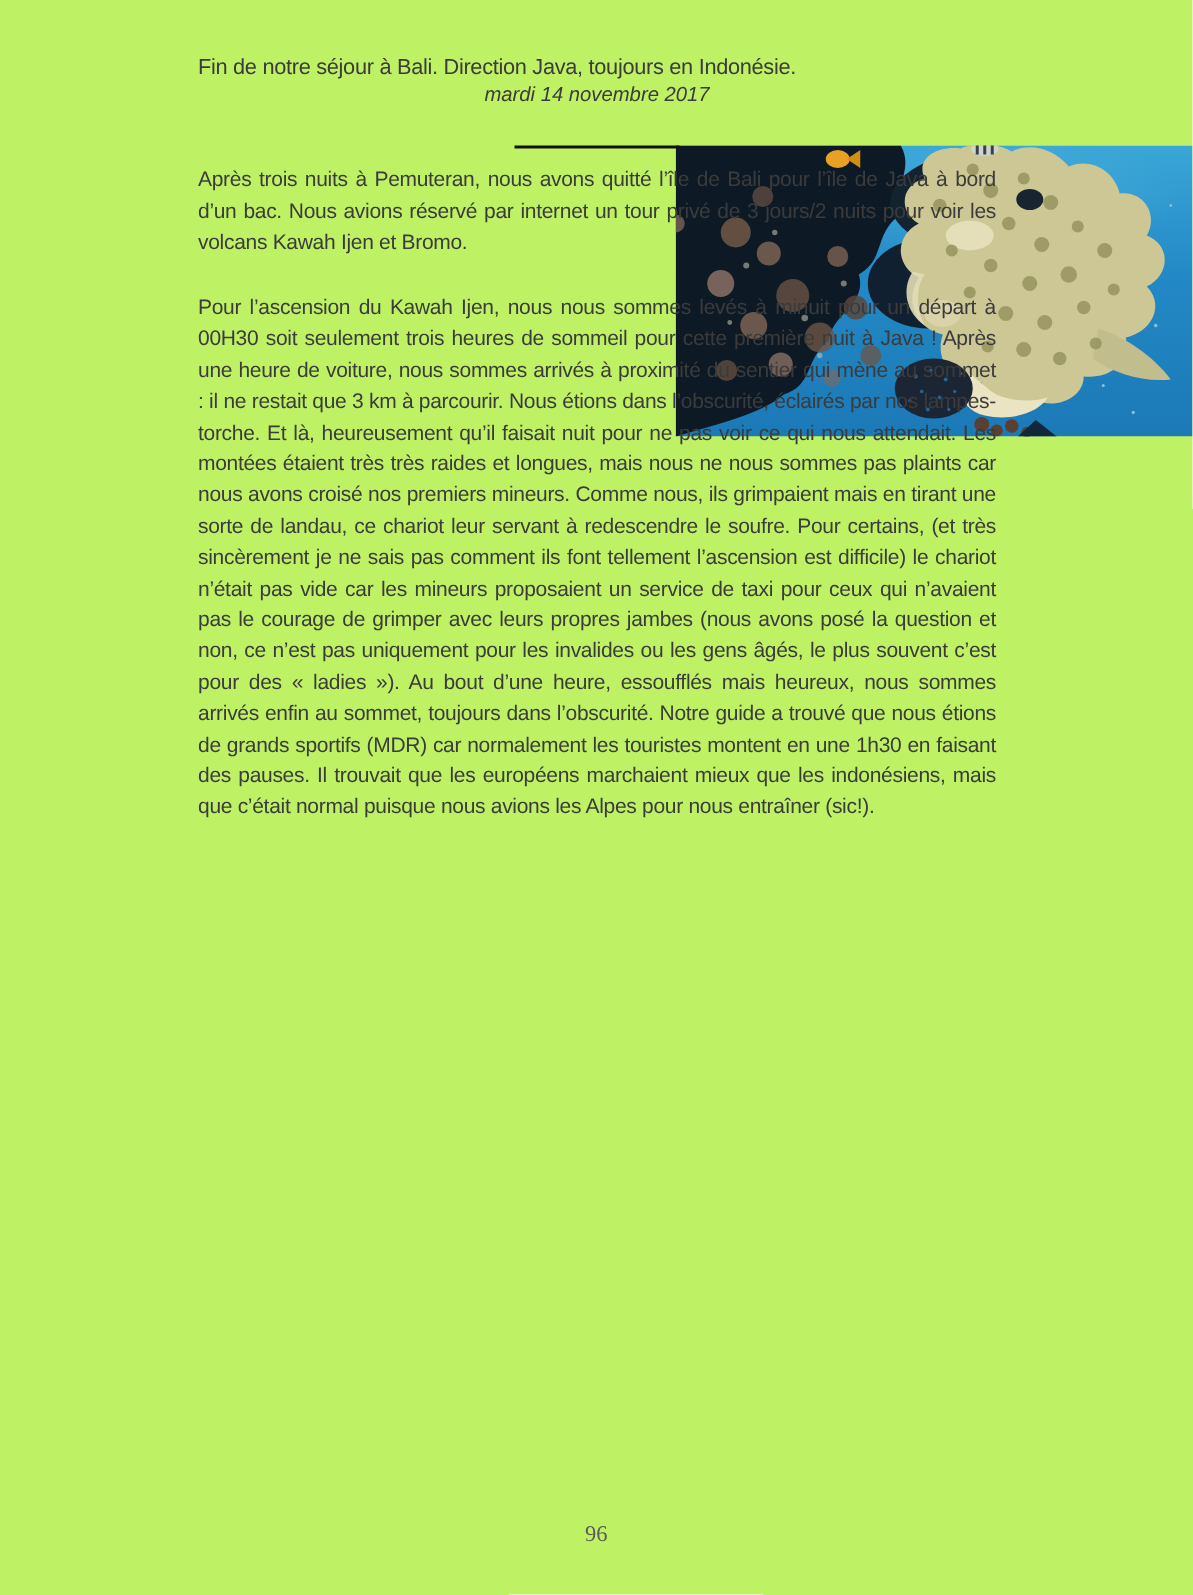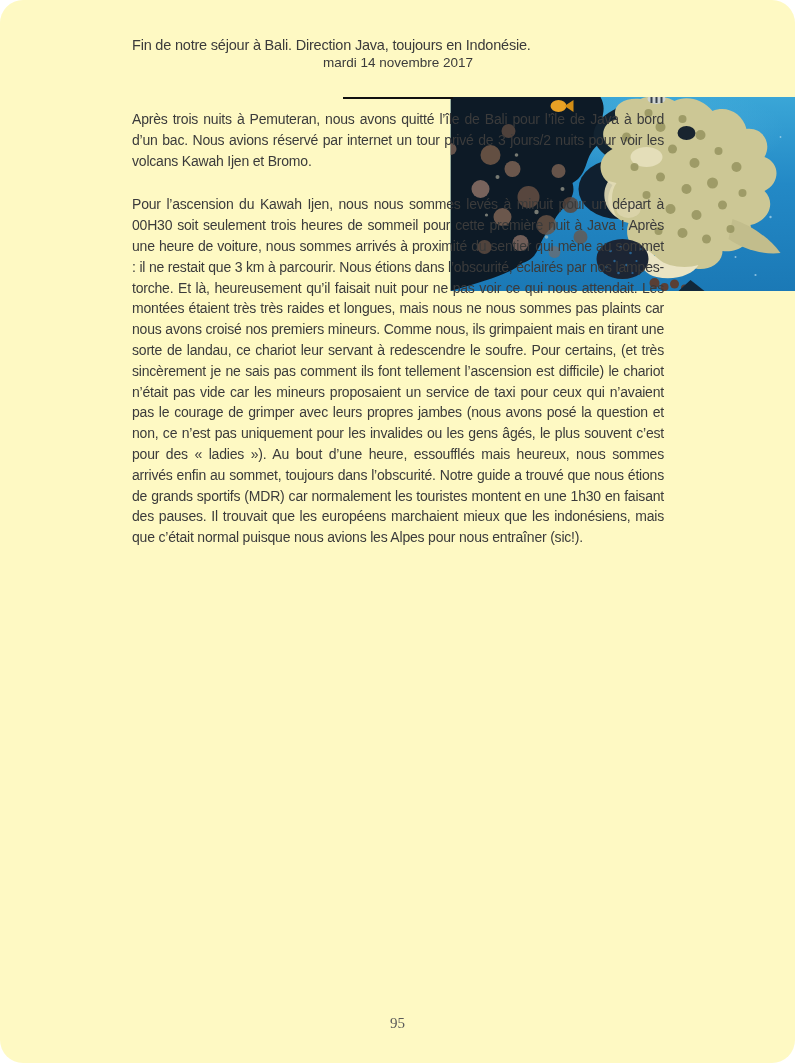--- a/index.html
+++ b/index.html
@@ -2,25 +2,24 @@
 <html lang="fr"><head>
 <meta charset="utf-8">
 <style>
   * { margin: 0; padding: 0; box-sizing: border-box; }
   html, body { background: #ffffff; }
   .page {
     position: relative;
     width: 795px;
     height: 1063px;
     margin: 0 auto;
-    background: #fef9c3;
+    background: #bef264;
     font-family: "Liberation Sans", "DejaVu Sans", sans-serif;
     color: #3b3b3b;
     overflow: hidden;
-    border-radius: 23px;
   }
   .content {
     position: absolute;
     left: 132px;
     top: 0;
     width: 532px;
   }
   .photo-wrap {
     margin: 97px auto 0 auto;
     width: 345px;
@@ -42,20 +41,21 @@
     font-family: "Liberation Serif", "DejaVu Serif", serif;
     font-weight: bold;
     font-size: 33px;
     line-height: 1.33;
     color: #111111;
     text-align: center;
   }
   .article-date {
     margin-top: 2px;
     font-size: 13.5px;
+    font-style: italic;
     color: #3b3b3b;
     text-align: center;
   }
   .divider {
     width: 110px;
     height: 0;
     border: none;
     border-top: 2px solid #111111;
     margin: 27px auto 0 auto;
   }
@@ -230,15 +230,15 @@
 
     <div class="article-date">mardi 14 novembre 2017</div>
 
     <hr class="divider">
 
     <p class="body-para">Après trois nuits à Pemuteran, nous avons quitté l’île de Bali pour l’île de Java à bord d’un bac. Nous avions réservé par internet un tour privé de 3 jours/2 nuits pour voir les volcans Kawah Ijen et Bromo.</p>
 
     <p class="body-para">Pour l’ascension du Kawah Ijen, nous nous sommes levés à minuit pour un départ à 00H30 soit seulement trois heures de sommeil pour cette première nuit à Java ! Après une heure de voiture, nous sommes arrivés à proximité du sentier qui mène au sommet : il ne restait que 3 km à parcourir. Nous étions dans l’obscurité, éclairés par nos lampes-torche. Et là, heureusement qu’il faisait nuit pour ne pas voir ce qui nous attendait. Les montées étaient très très raides et longues, mais nous ne nous sommes pas plaints car nous avons croisé nos premiers mineurs. Comme nous, ils grimpaient mais en tirant une sorte de landau, ce chariot leur servant à redescendre le soufre. Pour certains, (et très sincèrement je ne sais pas comment ils font tellement l’ascension est difficile) le chariot n’était pas vide car les mineurs proposaient un service de taxi pour ceux qui n’avaient pas le courage de grimper avec leurs propres jambes (nous avons posé la question et non, ce n’est pas uniquement pour les invalides ou les gens âgés, le plus souvent c’est pour des « ladies »). Au bout d’une heure, essoufflés mais heureux, nous sommes arrivés enfin au sommet, toujours dans l’obscurité. Notre guide a trouvé que nous étions de grands sportifs (MDR) car normalement les touristes montent en une 1h30 en faisant des pauses. Il trouvait que les européens marchaient mieux que les indonésiens, mais que c’était normal puisque nous avions les Alpes pour nous entraîner (sic!).</p>
   </div>
 
-  <div class="page-footer">95</div>
+  <div class="page-footer">96</div>
 
 </div>
 
 </body></html>

